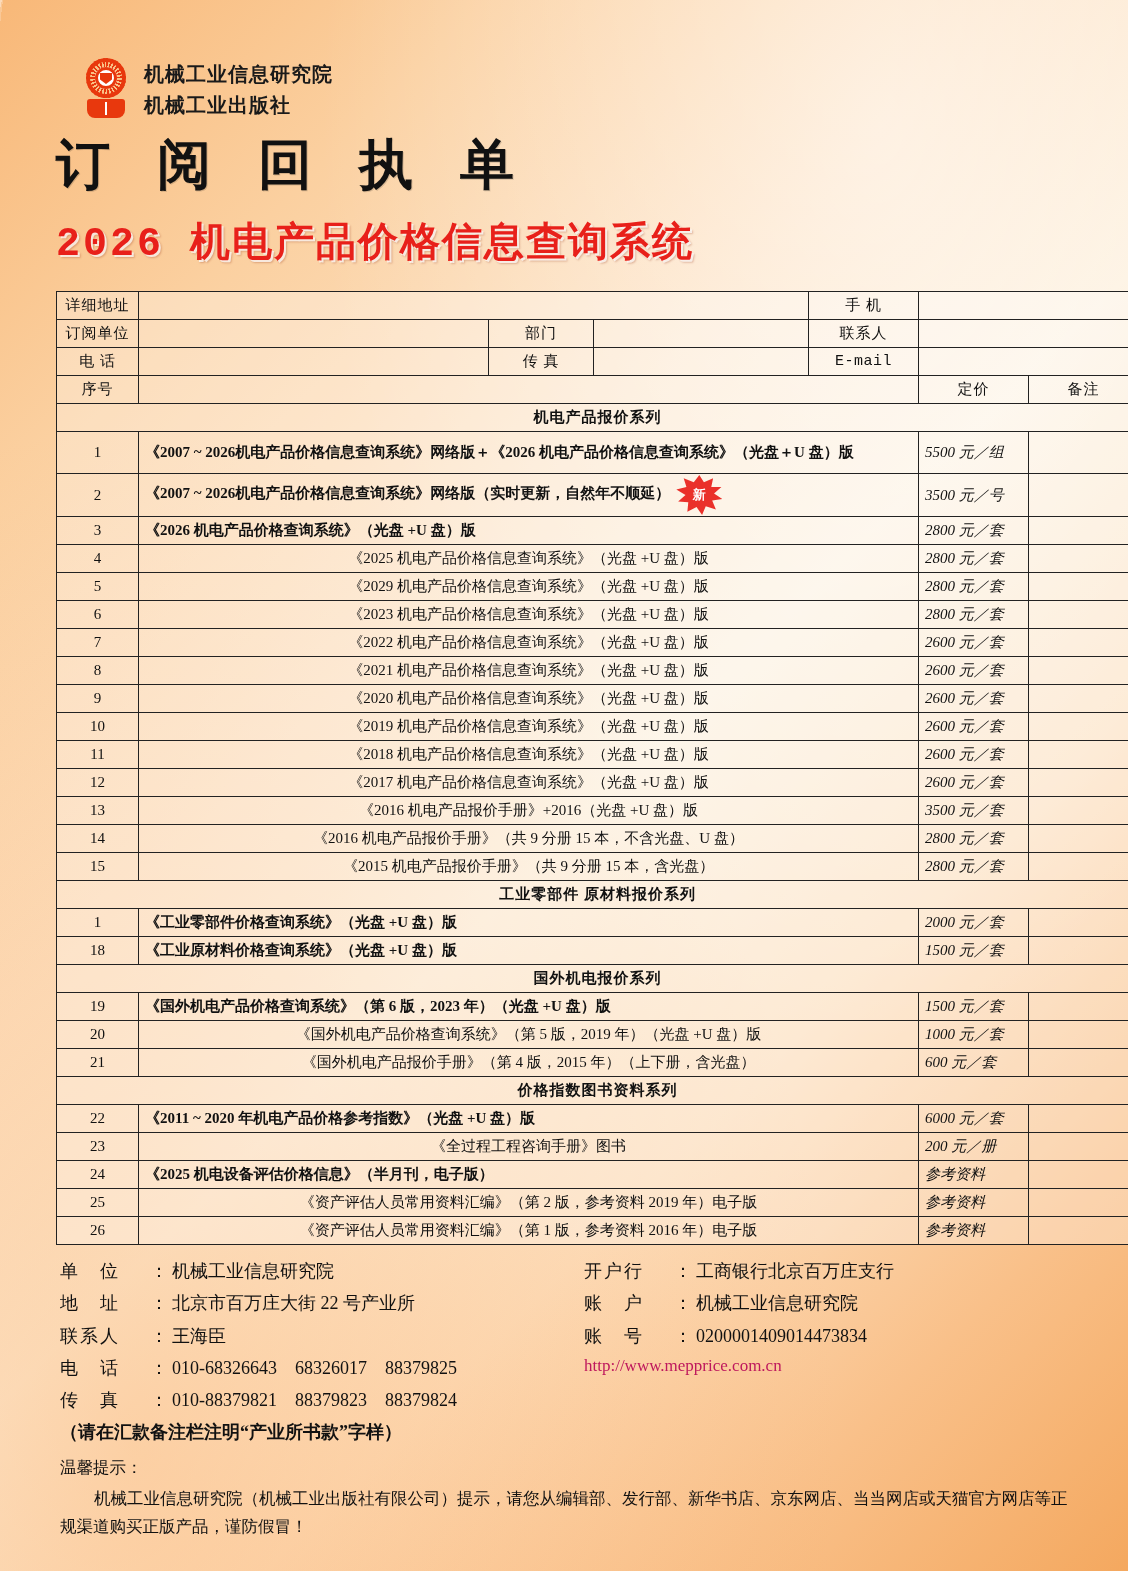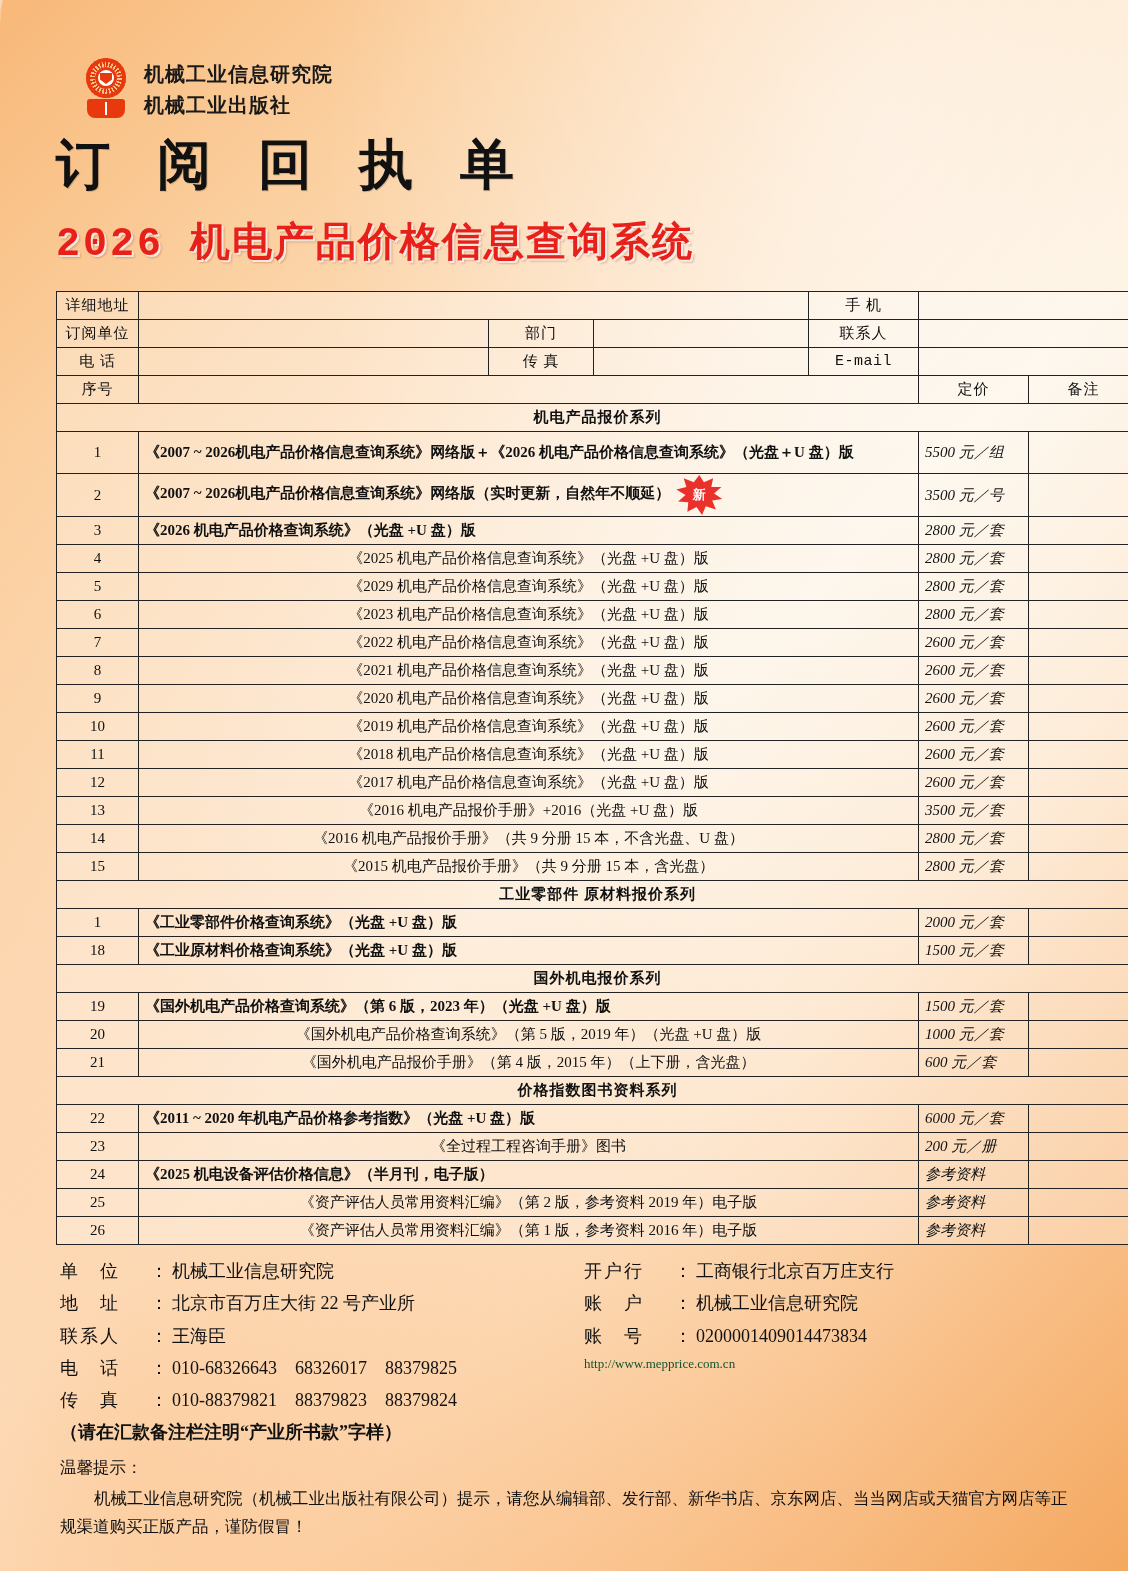--- a/index.html
+++ b/index.html
@@ -100,21 +100,21 @@
   }
 
   
   .footer { width: 1008px; margin: 14px auto 8px; display: flex; gap: 40px; font-size: 18px; color: #111; }
   .foot-col { flex: 1; }
   .foot-line { display: flex; margin-bottom: 8px; line-height: 1.35; }
   .foot-key { width: 86px; flex: 0 0 auto; letter-spacing: 6px; }
   .foot-key.narrow { letter-spacing: 2px; }
   .foot-sep { margin: 0 4px; }
   .foot-val { flex: 1; }
-  .url { font-family: "Liberation Serif", serif; font-size: 13px; color: #14532d; }
+  .url { font-family: "Liberation Serif", serif; font-size: 17px; color: #be185d; }
   .note-paren { margin-top: 4px; font-size: 18px; font-weight: 700; }
   .tips { width: 1008px; margin: 10px auto 0; font-size: 16.5px; color: #111; line-height: 1.7; }
   .tips .tip-title { }
   .tips p { margin: 2px 0; text-indent: 0; }
   .tips .indent { text-indent: 34px; }
 </style>
 </head>
 <body>
 
 <div class="bg-streaks"></div>

